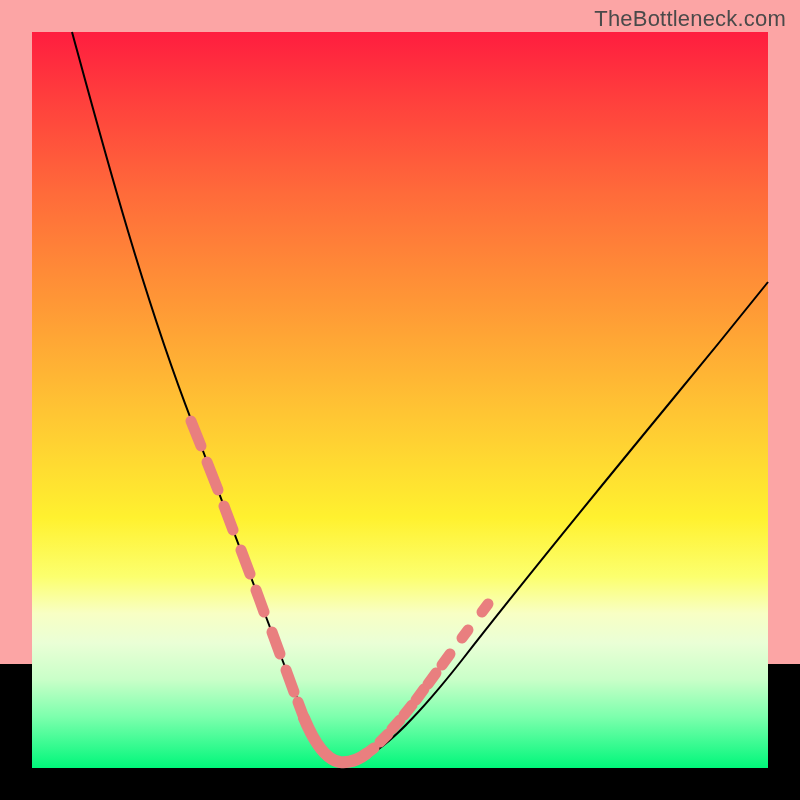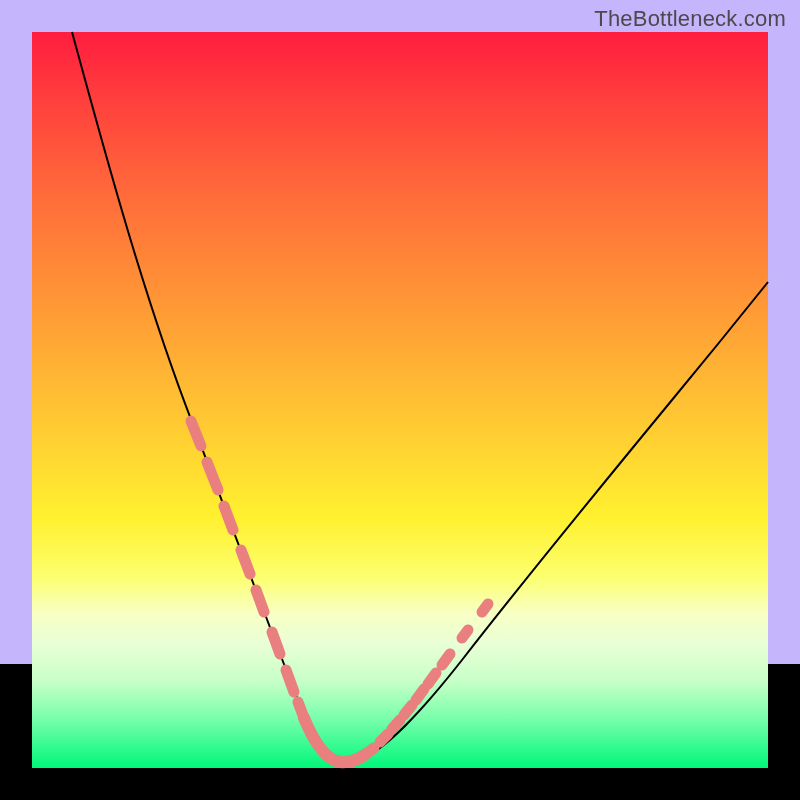--- a/index.html
+++ b/index.html
@@ -10,21 +10,21 @@
     background: #000;
     overflow: hidden;
     font-family: Arial, Helvetica, sans-serif;
   }
   .frame {
     position: absolute;
     left: 0;
     top: 0;
     width: 800px;
     height: 664px;
-    background: #c4b5fd;
+    background: #fca5a5;
   }
   .plot {
     position: absolute;
     left: 32px;
     top: 32px;
     width: 736px;
     height: 736px;
     background: linear-gradient(
       to bottom,
       #ff1d3f 0%,

